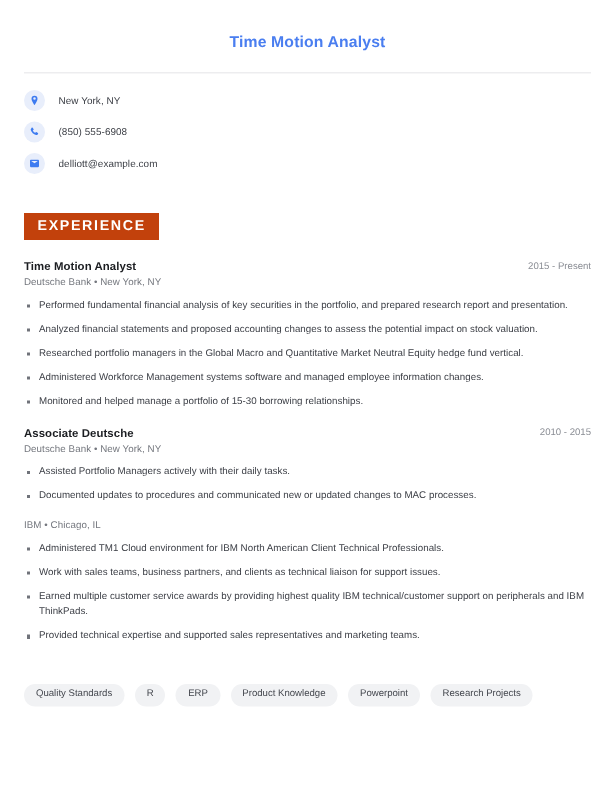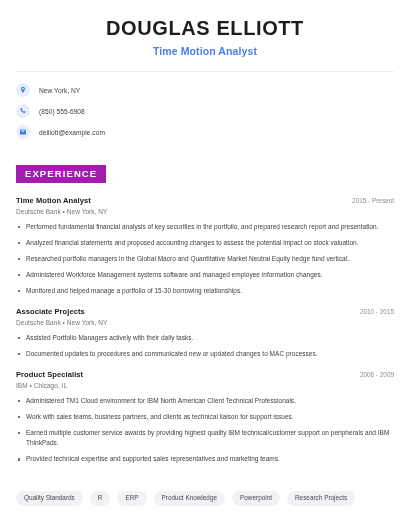--- a/index.html
+++ b/index.html
@@ -74,21 +74,21 @@
   .contact-chip svg { display: block; }
   .contact-text {
     font-size: 6.6px;
     color: #3b3e45;
     letter-spacing: 0.05px;
   }
 
   
   .section-banner {
     display: inline-block;
-    background: #a21caf;
+    background: #c2410c;
     color: #ffffff;
     font-size: 9.5px;
     font-weight: bold;
     letter-spacing: 1.1px;
     padding: 4px 9px 4px 9px;
     line-height: 1;
   }
   .section-experience { margin-top: 24px; }
   .section-skills { margin-top: 27px; }
 
@@ -161,21 +161,20 @@
     line-height: 1;
     white-space: nowrap;
   }
 </style>
 </head>
 <body>
 
 <div class="page">
 
   <div class="header">
-    <div class="full-name">DOUGLAS ELLIOTT</div>
     <div class="job-title">Time Motion Analyst</div>
   </div>
 
   <div class="divider"></div>
 
   <div class="contact-list">
 
     <div class="contact-row">
       <span class="contact-chip">
         <svg width="8" height="8" viewBox="0 0 16 16" fill="#3d7bf0">
@@ -220,35 +219,31 @@
           <li>Performed fundamental financial analysis of key securities in the portfolio, and prepared research report and presentation.</li>
           <li>Analyzed financial statements and proposed accounting changes to assess the potential impact on stock valuation.</li>
           <li>Researched portfolio managers in the Global Macro and Quantitative Market Neutral Equity hedge fund vertical.</li>
           <li>Administered Workforce Management systems software and managed employee information changes.</li>
           <li>Monitored and helped manage a portfolio of 15-30 borrowing relationships.</li>
         </ul>
       </div>
 
       <div class="job">
         <div class="job-head">
-          <span class="job-role">Associate Projects</span>
+          <span class="job-role">Associate Deutsche</span>
           <span class="job-dates">2010 - 2015</span>
         </div>
         <div class="job-company">Deutsche Bank • New York, NY</div>
         <ul class="bullets">
           <li>Assisted Portfolio Managers actively with their daily tasks.</li>
           <li>Documented updates to procedures and communicated new or updated changes to MAC processes.</li>
         </ul>
       </div>
 
       <div class="job">
-        <div class="job-head">
-          <span class="job-role">Product Specialist</span>
-          <span class="job-dates">2006 - 2009</span>
-        </div>
         <div class="job-company">IBM • Chicago, IL</div>
         <ul class="bullets">
           <li>Administered TM1 Cloud environment for IBM North American Client Technical Professionals.</li>
           <li>Work with sales teams, business partners, and clients as technical liaison for support issues.</li>
           <li>Earned multiple customer service awards by providing highest quality IBM technical/customer support on peripherals and IBM ThinkPads.</li>
           <li>Provided technical expertise and supported sales representatives and marketing teams.</li>
         </ul>
       </div>
 
     </div>

